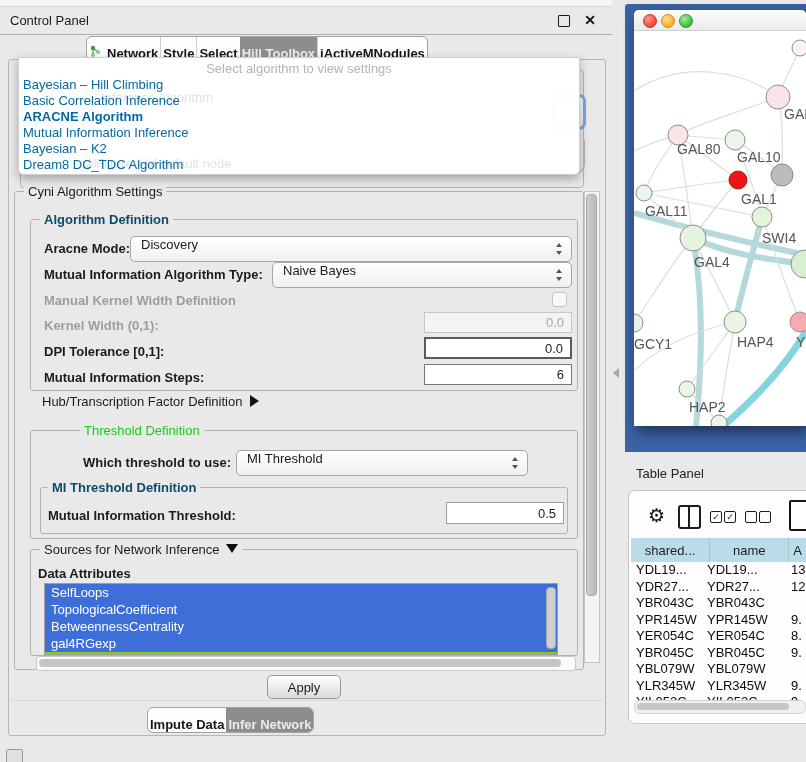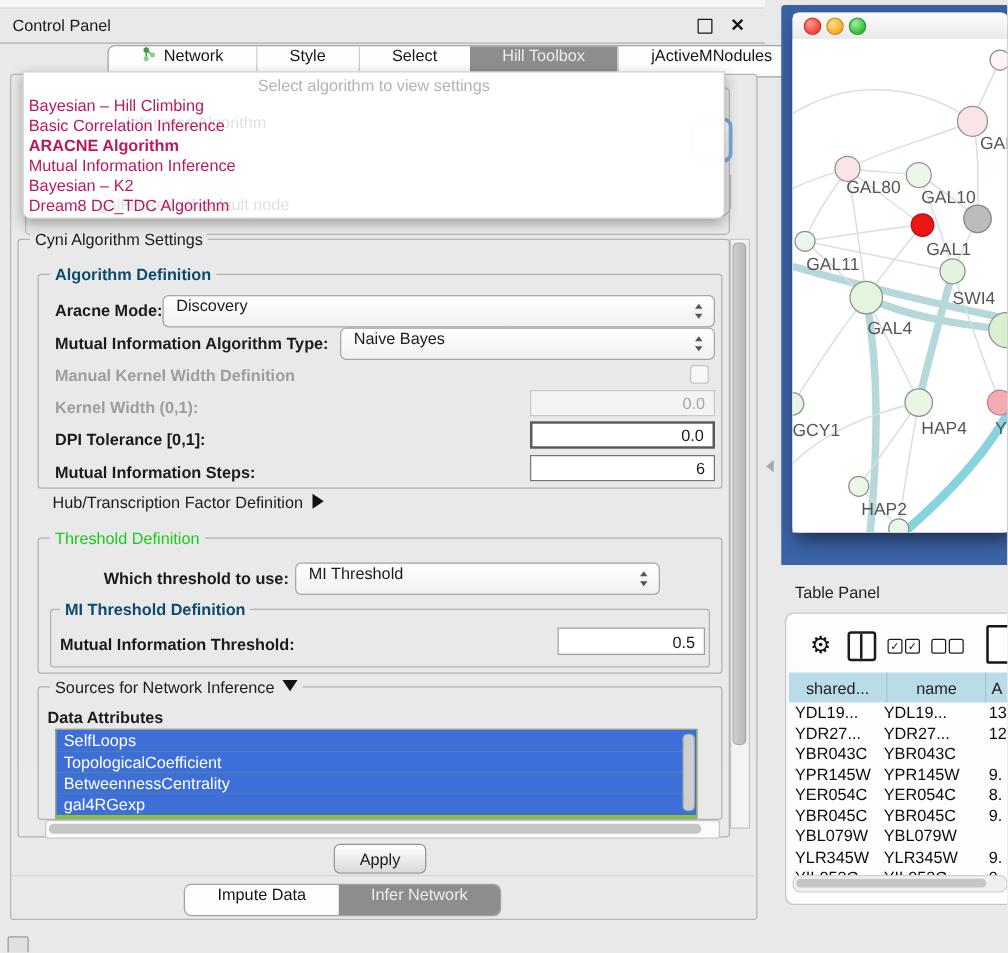--- a/index.html
+++ b/index.html
@@ -8,41 +8,41 @@
          background:#e9e9e9;}
   .abs{position:absolute;}
   .nowrap{white-space:nowrap;}
   
   .topstrip{left:0;top:0;width:612px;height:6px;background:#f5f5f5;border-bottom:1px solid #d6d6d6;}
   .titlebar{left:0;top:7px;width:612px;height:27px;border-bottom:1px solid #adadad;background:#e9e9e9;}
   .titlebar .ttl{position:absolute;left:10px;top:6px;font-size:13px;}
   .float-ic{position:absolute;right:42px;top:8px;width:10px;height:10px;border:1.5px solid #1a1a1a;border-radius:1px;}
   .close-ic{position:absolute;right:16px;top:5px;font-size:14px;font-weight:bold;color:#111;}
   .tabgroup{display:flex;height:24px;background:#fdfdfd;border:1px solid #a3a3a3;border-radius:6px;overflow:hidden;}
-  .tab{display:flex;align-items:flex-start;padding:0 26px;font-size:13px;color:#161616;border-left:1px solid #cdcdcd;cursor:default;}
+  .tab{display:flex;align-items:flex-end;padding:0 2px;font-size:13px;color:#161616;border-left:1px solid #cdcdcd;cursor:default;font-weight:bold;}
   .tab:first-child{border-left:none;}
   .tab.sel{background:#8d8d8d;color:#ececec;border-left:none;}
   .tab .nicon{margin-right:5px;}
   .content-panel{left:8px;top:59px;width:596px;height:675px;border:1px solid #b6b6b6;border-radius:3px;background:#e9e9e9;}
   
   .popup{left:18px;top:57px;width:560px;height:116px;background:rgba(255,255,255,0.97);
          border:1px solid #cfcfcf;border-radius:0 0 6px 6px;box-shadow:0 4px 10px rgba(0,0,0,0.3);z-index:20;}
   .popup .ph{position:absolute;left:0;top:3px;width:100%;text-align:center;color:#b4b4b4;font-size:13px;}
-  .popup .itm{position:absolute;left:4px;height:16px;line-height:16px;font-size:13px;color:#be185d;white-space:nowrap;}
+  .popup .itm{position:absolute;left:4px;height:16px;line-height:16px;font-size:13px;color:#0369a1;white-space:nowrap;}
   .popup .bold{font-weight:bold;}
   .ghost{position:absolute;font-size:13px;color:#000;opacity:0.12;white-space:nowrap;}
   
   .frag-box{left:20px;top:70px;width:562px;height:116px;border:1px solid #b4b4b4;border-radius:4px;z-index:1;}
   .frag-combo{left:552px;top:94px;width:28px;height:30px;border:3px solid #79a8da;border-radius:7px;background:linear-gradient(#fff,#ececec);z-index:2;}
   .frag-corner{left:200px;top:140px;width:384px;height:33px;border-right:1px solid #b4b4b4;border-bottom:1px solid #b4b4b4;border-radius:0 0 10px 0;z-index:1;}
   
   .gbox{position:absolute;border:1px solid #b2b2b2;border-radius:3px;}
   .gleg{position:absolute;font-size:13px;line-height:14px;background:#e9e9e9;padding:0 4px;white-space:nowrap;z-index:3;}
   .blue{color:#0c4a6e;font-weight:bold;}
-  .green{color:#19cc19;}
+  .green{color:#19cc19;margin-left:40px;}
   .flabel{position:absolute;font-weight:bold;font-size:13px;white-space:nowrap;}
   .dis{color:#9d9d9d;}
   .combo{position:absolute;border:1px solid #a6a6a6;border-radius:5px;background:linear-gradient(#ffffff,#f0f0f0);
          font-size:13px;display:flex;align-items:flex-start;padding-left:10px;box-sizing:border-box;height:26px;}
   .arr{position:absolute;right:9px;width:0;height:0;border-left:3.5px solid transparent;border-right:3.5px solid transparent;}
   .arr.up{top:6px;border-bottom:4.5px solid #555;}
   .arr.dn{bottom:6px;border-top:4.5px solid #555;}
   .tfield{position:absolute;background:#fff;border:1px solid #888;font-size:13px;box-sizing:border-box;
           display:flex;align-items:center;justify-content:flex-end;padding:0 7px;}
   .tfield.off{background:#f3f3f3;border-color:#c8c8c8;color:#a8a8a8;}

